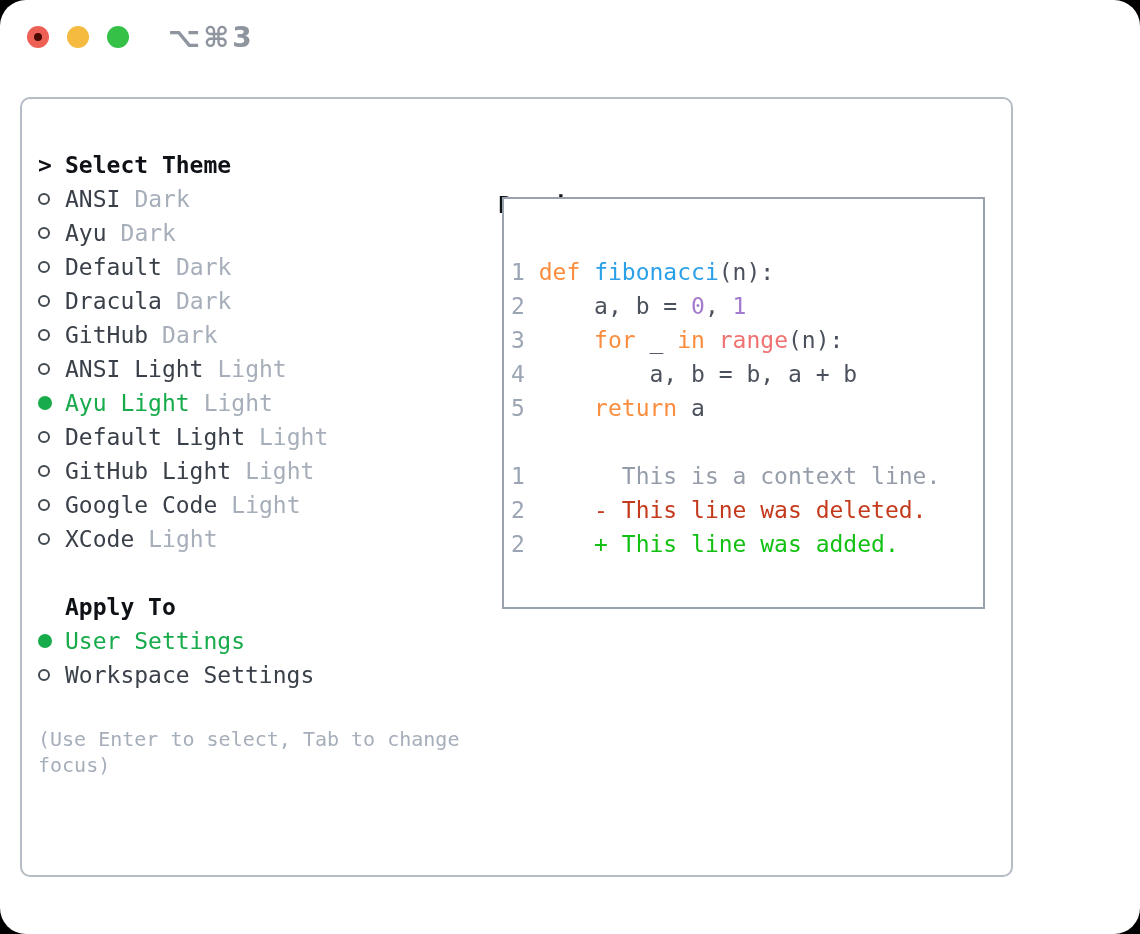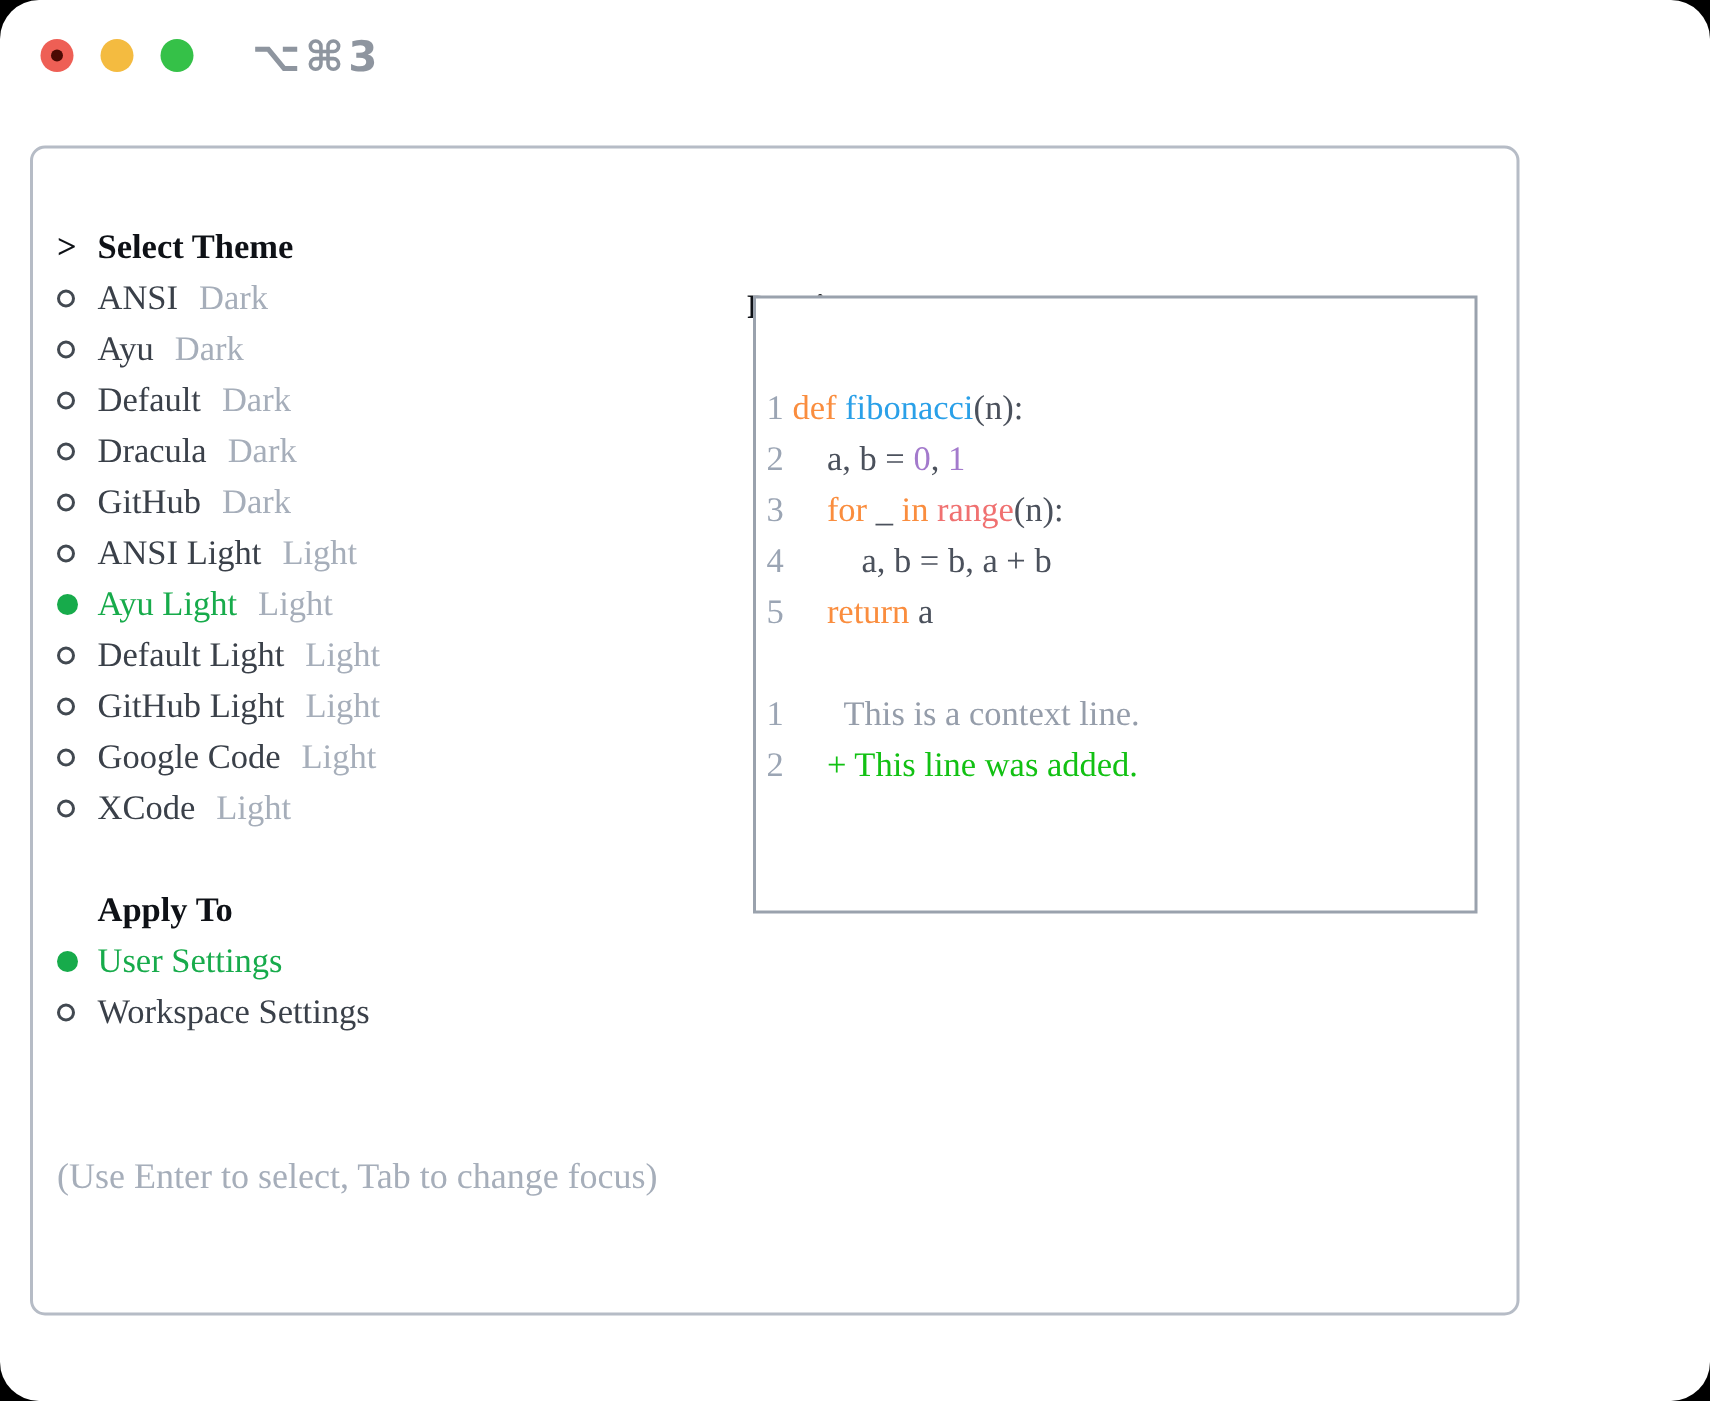--- a/index.html
+++ b/index.html
@@ -17,35 +17,35 @@
     background:#4a0b04;}
   .win-title{
     position:absolute;left:168px;top:21px;
     font-family:"DejaVu Sans",sans-serif;font-weight:600;font-size:28px;
     color:var(--title_gray,#8e959f);letter-spacing:3px;
   }
   
   .panel{
     position:absolute;left:20px;top:97px;width:993px;height:780px;
     box-sizing:border-box;border:2px solid var(--panel_border,#b6bcc6);
-    border-radius:10px;background:#fff;font-family:Liberation Serif, serif;
+    border-radius:10px;background:#fff;
   }
   
   .left{position:absolute;left:16px;top:49px;}
   .row{height:34px;line-height:34px;font-size:23px;color:var(--text_dark,#3a4049);white-space:pre;}
   .mark{display:inline-flex;align-items:center;justify-content:flex-start;
     width:27px;height:34px;vertical-align:top;}
   .prompt{font-weight:bold;color:var(--text_black,#0e1116);}
   .dot{width:12px;height:12px;box-sizing:border-box;border:2px solid #424951;border-radius:50%;}
   .dot.filled{width:14px;height:14px;border:none;background:var(--selection_green,#17ab4b);}
   .hname{font-weight:bold;color:var(--text_black,#0e1116);}
   .name.sel{color:var(--selection_green,#17ab4b);}
   .badge{color:var(--muted_gray,#a6aeba);margin-left:14px;}
   .gap{height:34px;}
-  .hint{width:430px;font-size:24px;line-height:36px;color:var(--muted_gray,#a6aeba);margin-top:41px;}
+  .hint{width:430px;font-size:20px;line-height:26px;color:var(--muted_gray,#a6aeba);}
   
   .preview-header{position:absolute;left:476px;top:49px;height:34px;line-height:34px;
     font-size:23px;font-weight:bold;color:var(--text_black,#0e1116);margin-top:40px;}
   .preview-box{
     position:absolute;left:480px;top:98px;width:483px;height:412px;
     box-sizing:border-box;border:2px solid var(--preview_border,#9aa2ad);background:#fff;
   }
   #code{position:absolute;left:7px;top:56px;font-size:23px;line-height:34px;}
   .cline{white-space:pre;height:34px;}
   .lnum{color:var(--line_number_gray,#9ba5b4);}
@@ -99,18 +99,19 @@
 
     <div class="preview-box">
       <div id="code">
           <div class="cline"><span class="lnum">1</span> <span class="tok" style="color: rgb(250, 141, 62);">def</span><span class="tok" style="color: rgb(75, 81, 92);"> </span><span class="tok" style="color: rgb(42, 160, 232);">fibonacci</span><span class="tok" style="color: rgb(75, 81, 92);">(n):</span></div>
           <div class="cline"><span class="lnum">2</span> <span class="tok" style="color: rgb(75, 81, 92);">    a, b = </span><span class="tok" style="color: rgb(163, 122, 204);">0</span><span class="tok" style="color: rgb(75, 81, 92);">, </span><span class="tok" style="color: rgb(163, 122, 204);">1</span></div>
           <div class="cline"><span class="lnum">3</span> <span class="tok" style="color: rgb(75, 81, 92);">    </span><span class="tok" style="color: rgb(250, 141, 62);">for</span><span class="tok" style="color: rgb(75, 81, 92);"> _ </span><span class="tok" style="color: rgb(250, 141, 62);">in</span><span class="tok" style="color: rgb(75, 81, 92);"> </span><span class="tok" style="color: rgb(240, 113, 113);">range</span><span class="tok" style="color: rgb(75, 81, 92);">(n):</span></div>
           <div class="cline"><span class="lnum">4</span> <span class="tok" style="color: rgb(75, 81, 92);">        a, b = b, a + b</span></div>
           <div class="cline"><span class="lnum">5</span> <span class="tok" style="color: rgb(75, 81, 92);">    </span><span class="tok" style="color: rgb(250, 141, 62);">return</span><span class="tok" style="color: rgb(75, 81, 92);"> a</span></div>
           <div class="cline"><span class="lnum"></span> </div>
           <div class="cline"><span class="lnum">1</span> <span class="tok" style="color: rgb(149, 157, 170); text-align: right;">      This is a context line.</span></div>
+          <div class="cline"><span class="lnum">2</span> <span class="tok" style="color: rgb(196, 58, 28);">    - This line was deleted.</span></div>
           <div class="cline"><span class="lnum">2</span> <span class="tok" style="color: rgb(18, 193, 19);">    + This line was added.</span></div>
         </div>
     </div>
 
   </div>
 </div>
 
 </body></html>

